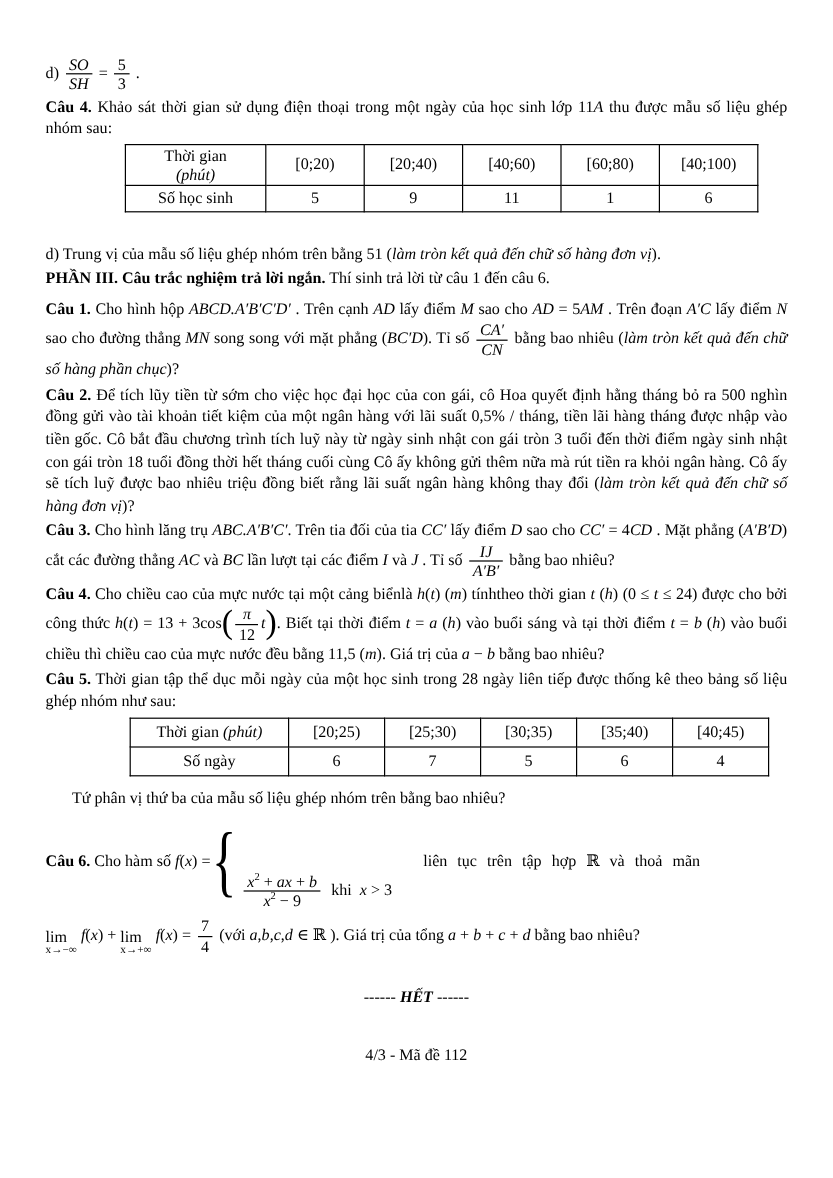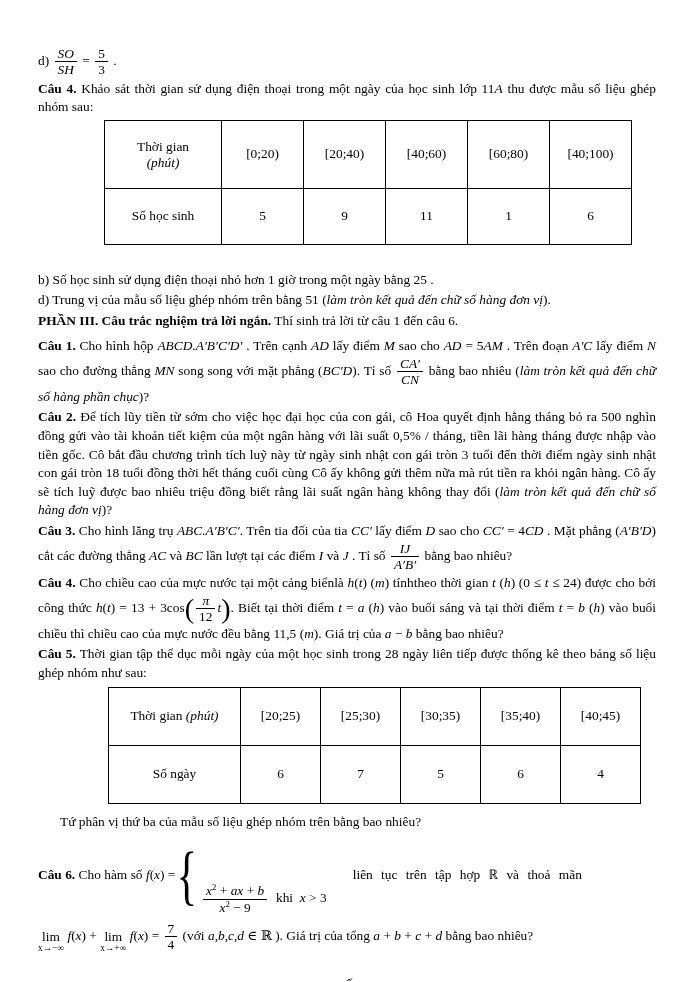--- a/index.html
+++ b/index.html
@@ -14,42 +14,42 @@
   .it{font-style:italic;}
   .bd{font-weight:bold;}
   .bi{font-weight:bold;font-style:italic;}
   sup{font-size:0.65em;line-height:0;}
   .frac{display:inline-block;vertical-align:middle;text-align:center;line-height:1.15;padding:0 2px;}
   .fn{display:block;border-bottom:1px solid #000;padding:0 3px;}
   .fd{display:block;padding:0 3px;}
   .sqrt{display:inline-block;white-space:nowrap;}
   .rad{font-size:1.3em;vertical-align:-3px;}
   .sqc{border-top:1px solid #000;padding:1px 2px 0 1px;}
-  .lim{display:inline-block;text-align:center;vertical-align:-0.8em;line-height:1.05;}
+  .lim{display:inline-block;text-align:left;vertical-align:-0.8em;line-height:1.05;}
   .limt{display:block;}
   .limu{display:block;font-size:0.7em;}
   .bigp{font-size:2.1em;vertical-align:middle;line-height:0;font-weight:400;}
   .tbl{border-collapse:collapse;text-align:center;}
-  .tbl td{border:1px solid #000;text-align:center;padding:18px 2px;vertical-align:middle;}
+  .tbl td{border:1px solid #000;text-align:center;padding:1px 2px;vertical-align:middle;}
   .t1{margin:3px 0 26px 66px;}
   .t1 td{width:77px;}
   .t1 td:first-child{width:112px;}
   .t2{margin:4px 0 9px 70px;}
   .t2 td{width:75px;height:21px;}
   .t2 td:first-child{width:127px;}
   .blk{display:block;line-height:15.5px;}
   .hang{padding-left:20px;text-indent:-20px;}
   .mt8{margin-top:7px;}
   .indent{text-indent:22px;margin-bottom:4px;}
   .q6{display:flex;align-items:center;margin:3px 0 4px 0;}
   .q6l{white-space:nowrap;}
   .brace{font-size:66px;line-height:0;font-weight:400;display:inline-block;transform:scaleX(0.65);margin:0 -2px 0 -4px;}
   .cases{display:inline-flex;flex-direction:column;gap:3px;align-items:flex-start;margin-top:48px;}
   .case{white-space:nowrap;}
-  .q6r{margin-left:26px;word-spacing:5px;white-space:nowrap;font-family:Liberation Serif, serif;}
+  .q6r{margin-left:26px;word-spacing:5px;white-space:nowrap;}
   .limline{margin-top:6px;}
   .center{text-align:center;}
   .het{margin-top:24px;}
   .footer{margin-top:30px;}
 </style>
 </head>
 <body>
 
 <div class="page">
 
@@ -74,21 +74,20 @@
       <td>Số học sinh</td>
       <td>5</td>
       <td>9</td>
       <td>11</td>
       <td>1</td>
       <td>6</td>
     </tr>
   </tbody>
     </table>
 
-  <p class="para hang"><span>b) Số học sinh sử dụng điện thoại nhỏ hơn 1 giờ trong một ngày bằng 25 .</span></p>
   <p class="para hang"><span>d) Trung vị của mẫu số liệu ghép nhóm trên bằng 51 (</span><span class="it">làm tròn kết quả đến chữ số hàng đơn vị</span><span>).</span></p>
   <p class="para"><span class="bd">PHẦN III. Câu trắc nghiệm trả lời ngắn.</span><span> Thí sinh trả lời từ câu 1 đến câu 6.</span></p>
 
   <p class="para mt8"><span class="bd">Câu 1.</span><span> Cho hình hộp </span><span class="it">ABCD.A′B′C′D′</span><span> . Trên cạnh </span><span class="it">AD</span><span> lấy điểm </span><span class="it">M</span><span> sao cho </span><span class="it">AD</span><span> = 5</span><span class="it">AM</span><span> . Trên đoạn </span><span class="it">A′C</span><span> lấy điểm </span><span class="it">N</span><span> sao cho đường thẳng </span><span class="it">MN</span><span> song song với mặt phẳng (</span><span class="it">BC′D</span><span>). Tỉ số </span><span class="frac"><span class="fn"><span class="it">CA′</span></span><span class="fd"><span class="it">CN</span></span></span><span> bằng bao nhiêu (</span><span class="it">làm tròn kết quả đến chữ số hàng phần chục</span><span>)?</span></p>
   <p class="para"><span class="bd">Câu 2.</span><span> Để tích lũy tiền từ sớm cho việc học đại học của con gái, cô Hoa quyết định hằng tháng bỏ ra 500 nghìn đồng gửi vào tài khoản tiết kiệm của một ngân hàng với lãi suất 0,5% / tháng, tiền lãi hàng tháng được nhập vào tiền gốc. Cô bắt đầu chương trình tích luỹ này từ ngày sinh nhật con gái tròn 3 tuổi đến thời điểm ngày sinh nhật con gái tròn 18 tuổi đồng thời hết tháng cuối cùng Cô ấy không gửi thêm nữa mà rút tiền ra khỏi ngân hàng. Cô ấy sẽ tích luỹ được bao nhiêu triệu đồng biết rằng lãi suất ngân hàng không thay đổi (</span><span class="it">làm tròn kết quả đến chữ số hàng đơn vị</span><span>)?</span></p>
   <p class="para"><span class="bd">Câu 3.</span><span> Cho hình lăng trụ </span><span class="it">ABC.A′B′C′</span><span>. Trên tia đối của tia </span><span class="it">CC′</span><span> lấy điểm </span><span class="it">D</span><span> sao cho </span><span class="it">CC′</span><span> = 4</span><span class="it">CD</span><span> . Mặt phẳng (</span><span class="it">A′B′D</span><span>) cắt các đường thẳng </span><span class="it">AC</span><span> và </span><span class="it">BC</span><span> lần lượt tại các điểm </span><span class="it">I</span><span> và </span><span class="it">J</span><span> . Tỉ số </span><span class="frac"><span class="fn"><span class="it">IJ</span></span><span class="fd"><span class="it">A′B′</span></span></span><span> bằng bao nhiêu?</span></p>
   <p class="para"><span class="bd">Câu 4.</span><span> Cho chiều cao của mực nước tại một cảng biểnlà </span><span class="it">h</span><span>(</span><span class="it">t</span><span>) (</span><span class="it">m</span><span>) tínhtheo thời gian </span><span class="it">t</span><span> (</span><span class="it">h</span><span>) (0 ≤ </span><span class="it">t</span><span> ≤ 24) được cho bởi công thức </span><span class="it">h</span><span>(</span><span class="it">t</span><span>) = 13 + 3cos</span><span class="bigp">(</span><span class="frac"><span class="fn"><span class="it">π</span></span><span class="fd"><span>12</span></span></span><span class="it">t</span><span class="bigp">)</span><span>. Biết tại thời điểm </span><span class="it">t</span><span> = </span><span class="it">a</span><span> (</span><span class="it">h</span><span>) vào buổi sáng và tại thời điểm </span><span class="it">t</span><span> = </span><span class="it">b</span><span> (</span><span class="it">h</span><span>) vào buổi chiều thì chiều cao của mực nước đều bằng 11,5 (</span><span class="it">m</span><span>). Giá trị của </span><span class="it">a</span><span> − </span><span class="it">b</span><span> bằng bao nhiêu?</span></p>
   <p class="para"><span class="bd">Câu 5.</span><span> Thời gian tập thể dục mỗi ngày của một học sinh trong 28 ngày liên tiếp được thống kê theo bảng số liệu ghép nhóm như sau:</span></p>
 
   <table class="tbl t2">

